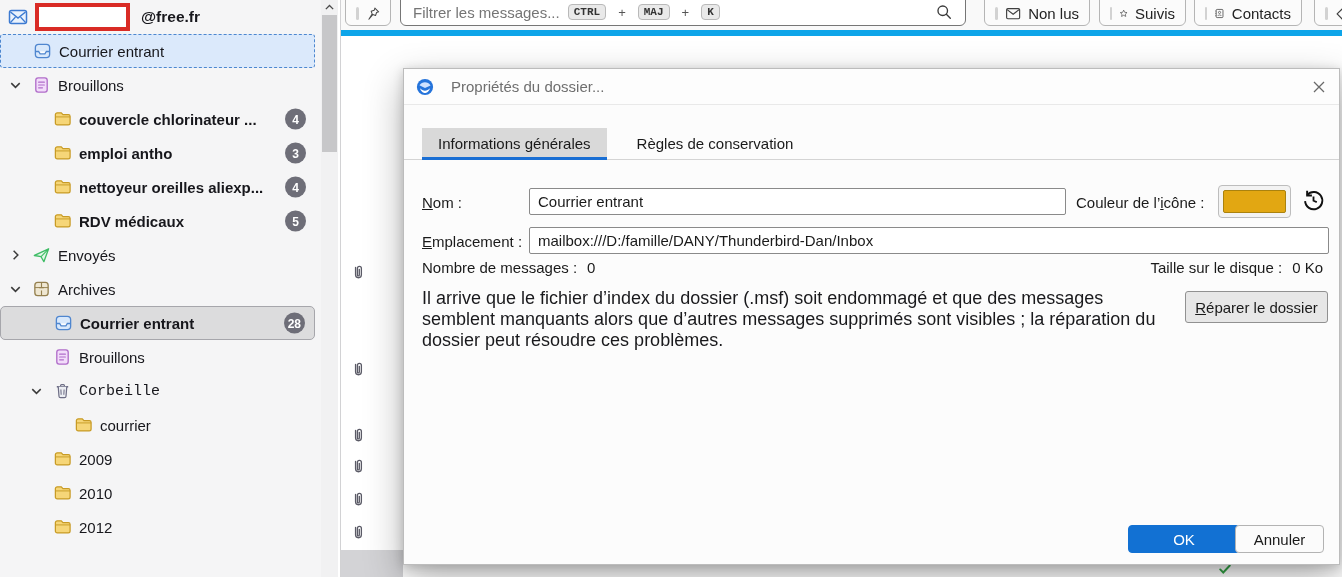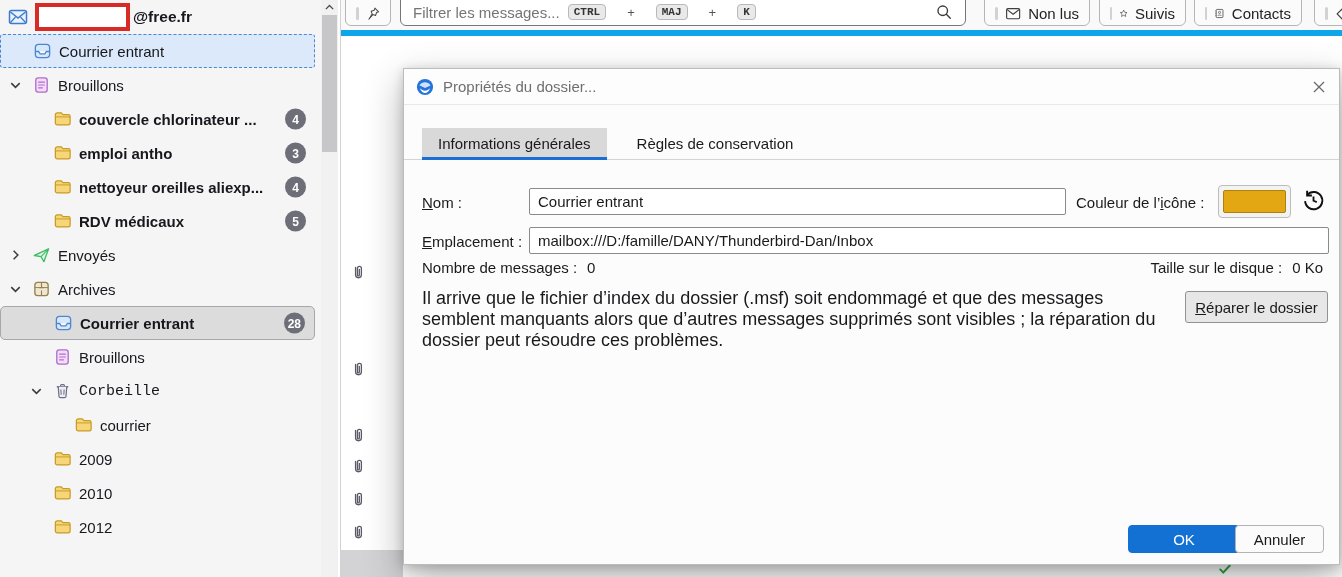--- a/index.html
+++ b/index.html
@@ -18,21 +18,21 @@
   .bold .flabel{font-weight:700;}
   .badge{position:absolute;right:9px;top:50%;transform:translateY(-50%);min-width:21px;height:21px;
     border-radius:11px;background:#6e6e78;color:#fff;font-size:12px;font-weight:700;
     display:flex;align-items:center;justify-content:center;padding:0 4px;box-sizing:border-box;}
   .sel-focus{background:#dbe9fb;border:1px dashed #4d87cf;border-radius:3px;}
   .sel-active{background:#dcdcdd;border:1px solid #a6a6ab;border-radius:5px;}
   .account-row{height:34px;}
   .acct-icon{position:absolute;left:8px;top:7px;width:20px;height:20px;}
   .redaction{position:absolute;left:35px;top:3px;width:95px;height:28px;background:#fff;
     border:4px solid #d92b25;box-sizing:border-box;}
-  .acct-label{position:absolute;left:133px;top:50%;transform:translateY(-50%);font-weight:700;font-size:15.5px;}
+  .acct-label{position:absolute;left:141px;top:50%;transform:translateY(-50%);font-weight:700;font-size:15.5px;}
 
   
   .scrollbar{position:absolute;left:321px;top:0;width:17px;height:577px;background:#f1f1f2;}
   .sb-arrow{position:absolute;left:2px;top:1px;width:13px;height:13px;}
   .sb-thumb{position:absolute;left:1px;top:15px;width:15px;height:137px;background:#c7c7c9;}
   .divider-v{position:absolute;left:340px;top:0;width:1px;height:577px;background:#d2d2d4;}
 
   
   .main{position:absolute;left:341px;top:0;width:1001px;height:577px;background:#fff;}
   .qf-bar{position:absolute;left:0;top:0;width:1001px;height:30px;background:#f9f9f9;
@@ -61,21 +61,21 @@
   .msg-strip{position:absolute;left:0;top:68px;width:62px;height:509px;background:#fff;}
   .clip{position:absolute;left:8px;width:15px;height:17px;}
   .strip-bottom{position:absolute;left:0;top:482px;width:62px;height:27px;background:#d3d3d6;}
   .green-check{position:absolute;left:877px;top:562px;width:14px;height:14px;z-index:1;}
 
   
   .dialog{position:absolute;left:403px;top:68px;width:937px;height:497px;background:#fcfcfc;
     border:1px solid #bcbcbc;box-sizing:border-box;z-index:10;
     box-shadow:0 14px 36px rgba(0,0,0,.30),0 2px 10px rgba(0,0,0,.18);}
   .dlg-titlebar{position:relative;height:36px;border-bottom:1px solid #e9e9e9;display:flex;
-    align-items:center;padding:0 12px;gap:9px;box-sizing:border-box;background:#fdfdfd;}
+    align-items:center;padding:0 12px;gap:17px;box-sizing:border-box;background:#fdfdfd;}
   .dlg-logo{width:18px;height:18px;}
   .dlg-title{color:#6f6f6f;}
   .dlg-close{position:absolute;right:10px;top:8px;width:20px;height:20px;}
   .dlg-tabs{padding:23px 0 0 18px;border-bottom:1px solid #d4d4d4;display:flex;background:#fcfcfc;}
   .tab{padding:7px 16px;position:relative;color:#1a1a1a;white-space:nowrap;}
   .tab.active{background:#d9d9d9;}
   .tab.active::after{content:'';position:absolute;left:0;right:0;bottom:-1px;height:3px;background:#1a6fd4;}
   .tab + .tab{margin-left:14px;}
   .dlg-body{position:absolute;left:0;top:93px;right:0;bottom:0;}
   .fld-label{position:absolute;height:27px;display:flex;align-items:center;color:#1a1a1a;white-space:nowrap;}
@@ -293,21 +293,21 @@
       <div class="qf-btn" style="left:4px;width:46px">
         <span class="qf-grip"></span>
         <span class="icon">
             <svg viewBox="0 0 20 20">
               <path d="M12.3 2.5 L17.5 7.7 L14.6 8.6 L13.2 12.9 L9.4 11.5 L4 18 L8.5 10.6 L7.1 6.8 L11.4 5.4 Z" fill="none" stroke="#474747" stroke-width="1.4" stroke-linejoin="round"></path>
             </svg>
           </span>
       </div>
       <div class="filter-box">
         <span class="filter-placeholder">Filtrer les messages...</span>
-        <span style="display:flex;align-items:center;gap:21px">
+        <span style="display:flex;align-items:center;gap:12px">
             <span class="key">CTRL</span>
             <span class="key-plus">+</span>
             <span class="key">MAJ</span>
             <span class="key-plus">+</span>
             <span class="key">K</span>
           </span>
         <span class="icon filter-search-icon">
             <svg viewBox="0 0 20 20">
               <circle cx="8.6" cy="8.6" r="5.3" fill="none" stroke="#3a3a3a" stroke-width="1.5"></circle>
               <path d="M12.6 12.6 L17 17" stroke="#3a3a3a" stroke-width="1.5" stroke-linecap="round"></path>

